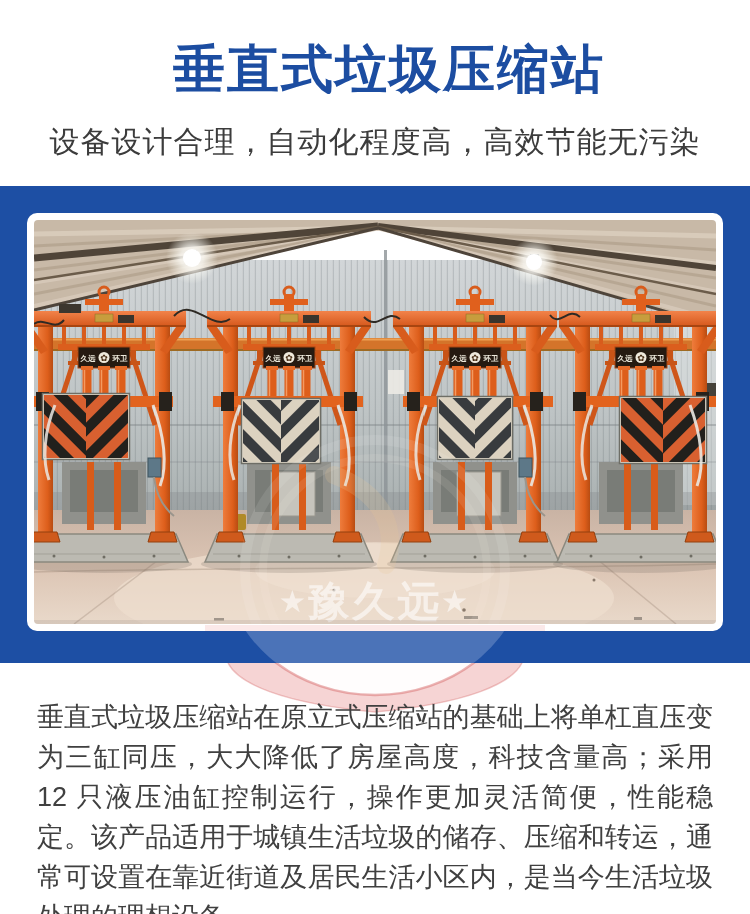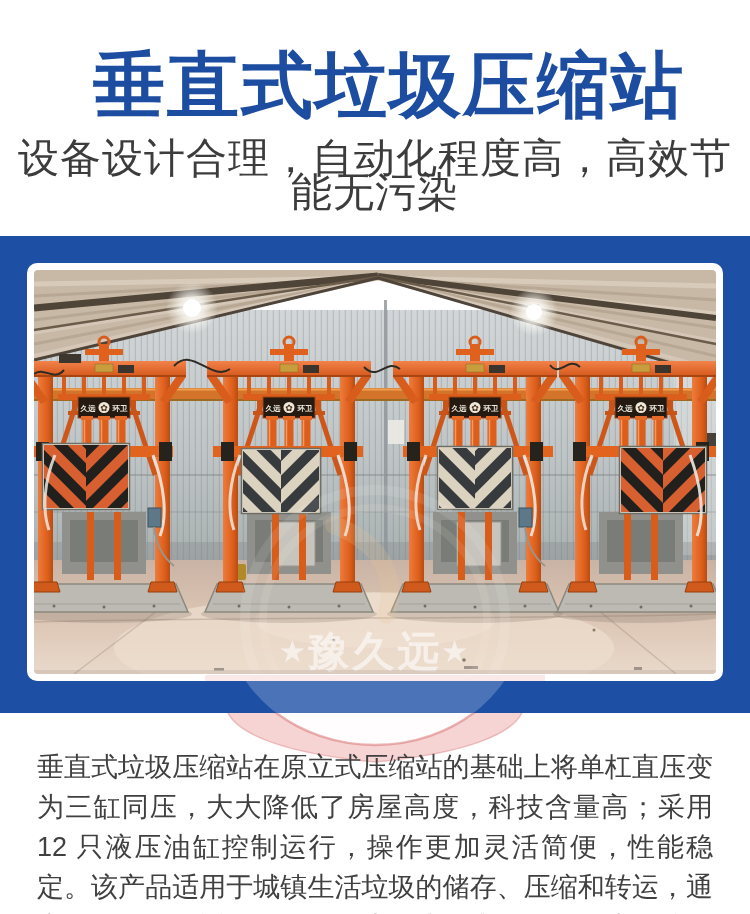--- a/index.html
+++ b/index.html
@@ -1,20 +1,20 @@
 <!DOCTYPE html>
 <html><head>
 <meta charset="utf-8">
 <style>
   html,body{margin:0;padding:0;background:#ffffff;}
   .page{width:750px;height:914px;overflow:hidden;background:#ffffff;position:relative;
         font-family:"Liberation Sans", sans-serif;}
   .hdr{text-align:center;padding-top:33px;}
-  .hdr h1{margin:16px;font-size:72px;line-height:72px;font-weight:900;color:#1c4da1;letter-spacing:2px;padding-left:28px;}
-  .hdr .sub{margin-top:20px;font-size:41px;line-height:34px;font-weight:500;color:#3c3c3c;letter-spacing:1px;}
+  .hdr h1{margin:0;font-size:52px;line-height:72px;font-weight:900;color:#1c4da1;letter-spacing:2px;padding-left:28px;}
+  .hdr .sub{margin-top:20px;font-size:30px;line-height:34px;font-weight:500;color:#3c3c3c;letter-spacing:1px;}
   .banner{margin-top:27px;height:477px;background:#1d4fa4;position:relative;box-sizing:border-box;padding-top:27px;}
   .photo-frame{width:682px;margin:0 auto;background:#ffffff;border-radius:10px;padding:7px;width:682px;}
   .photo-frame svg{display:block;border-radius:4px;}
   .wm-lower{position:absolute;left:180px;top:439px;z-index:0;pointer-events:none;}
   .desc{padding:0 37px;margin-top:34px;position:relative;z-index:1;}
   .desc p{margin:0;font-size:27px;line-height:40px;text-align:justify;color:#404040;}
 </style>
 </head>
 <body>
 

